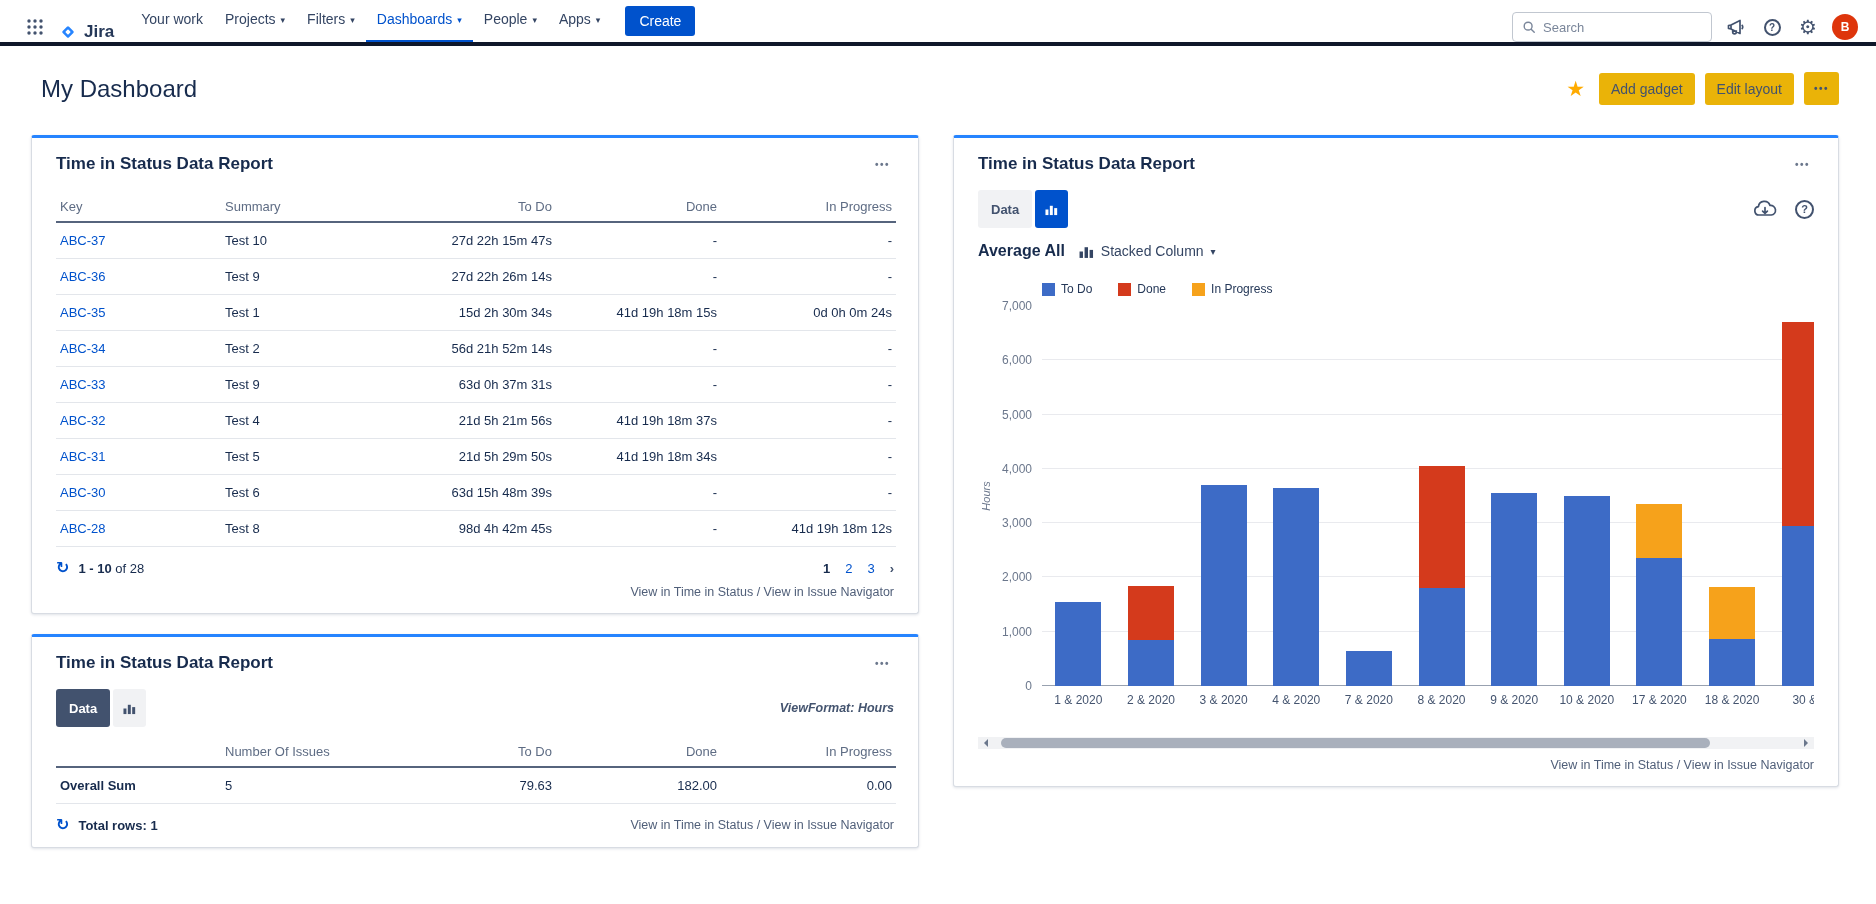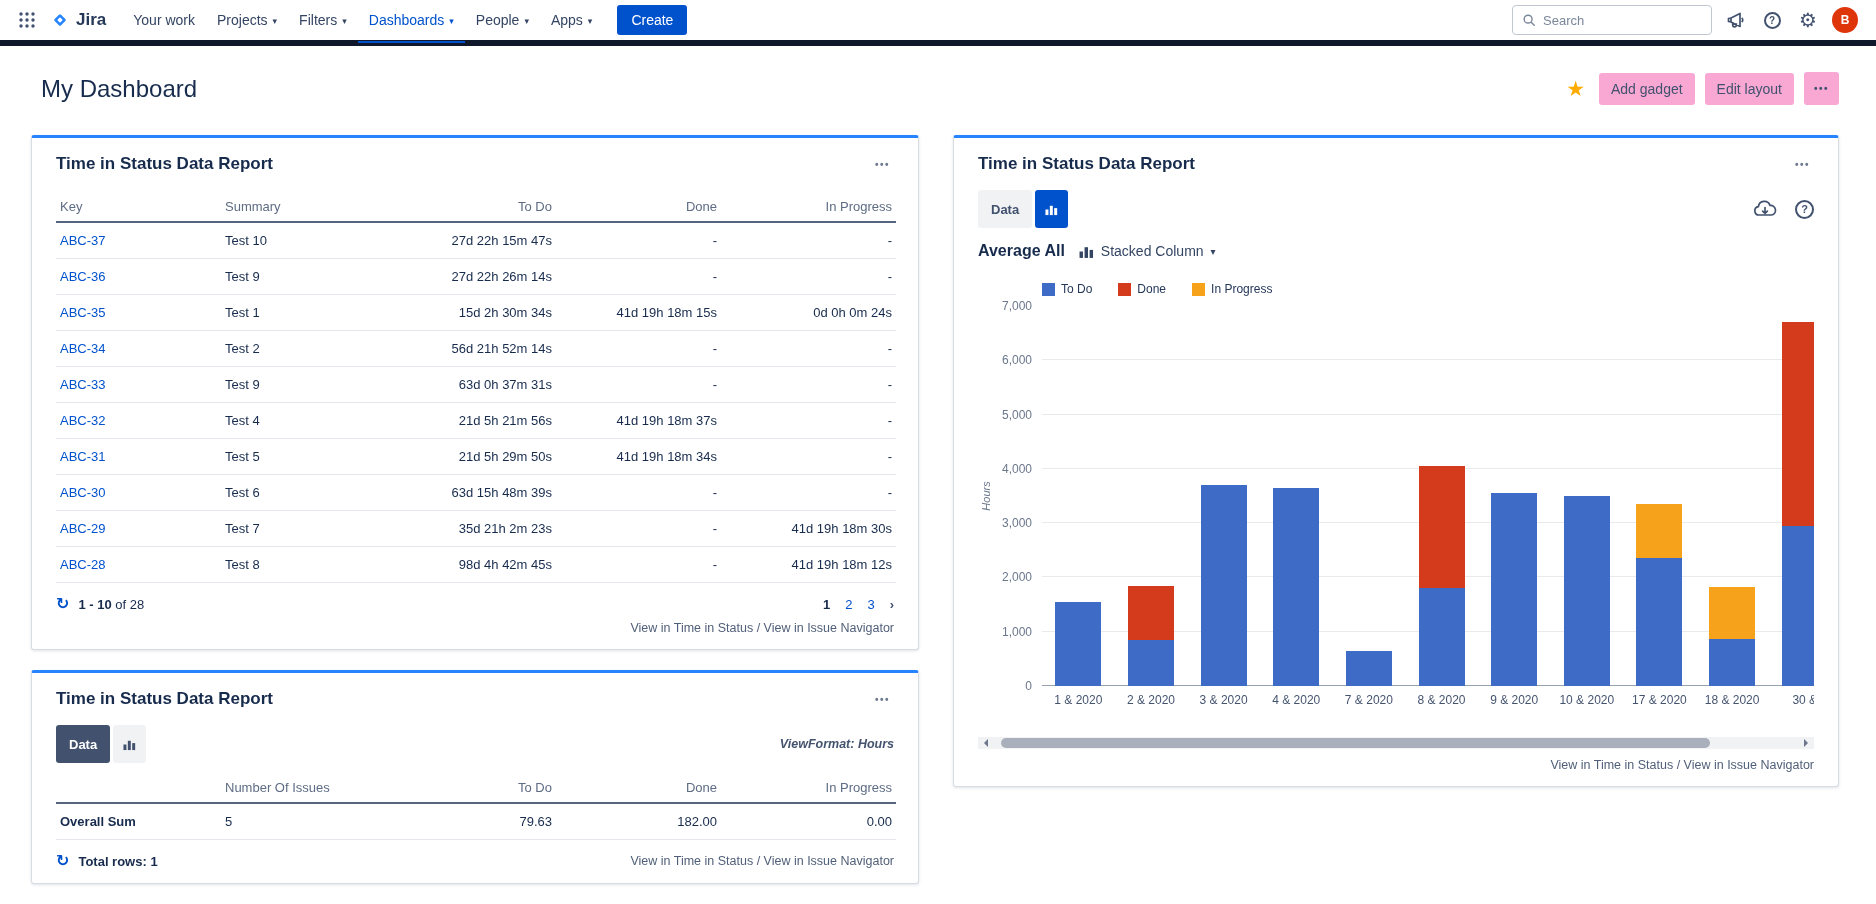--- a/index.html
+++ b/index.html
@@ -2,21 +2,21 @@
 <html><head>
 <meta charset="utf-8">
 <style>
   *{box-sizing:border-box;margin:0;padding:0}
   html,body{background:#fff}
   body{width:1876px;height:904px;overflow:hidden;font-family:"Liberation Sans","DejaVu Sans",sans-serif;color:#172B4D}
   a{text-decoration:none;color:#0052CC}
   svg{display:block}
 
   
-  .topnav{height:46px;display:flex;align-items:center;padding:0 18px 0 12px;border-bottom:6px solid #0f172a;background:#fff}
+  .topnav{height:46px;display:flex;align-items:flex-end;padding:0 18px 0 20px;border-bottom:4px solid #0f172a;background:#fff}
   .appgrid{width:30px;height:30px;display:flex;align-items:center;justify-content:center;border-radius:3px;cursor:pointer}
   .logo{display:flex;align-items:center;gap:6px;margin:0 16px 0 8px;cursor:pointer}
   .logo-text{font-size:17px;font-weight:700;color:#253858}
   .nav-items{display:flex;align-items:stretch;height:46px}
   .nav-item{display:flex;align-items:center;gap:5px;padding:2px 11px 0;font-size:14px;color:#344563;cursor:pointer;border-bottom:2px solid transparent}
   .nav-item.active{color:#0052CC;border-bottom-color:#0052CC}
   .chev{font-size:9px;line-height:1;margin-top:2px}
   .create-btn{margin-left:14px;align-self:center;background:#0052CC;color:#fff;font-size:14px;font-weight:500;border:none;border-radius:3px;padding:7px 14px;cursor:pointer;font-family:inherit}
   .topnav-right{margin-left:auto;display:flex;align-items:center;gap:12px}
   .search-box{display:flex;align-items:center;gap:7px;width:200px;height:30px;border:1px solid #C1C7D0;border-radius:4px;padding:0 9px;background:#fff}
@@ -24,21 +24,21 @@
   .search-box input::placeholder{color:#7A869A}
   .icon-btn{min-width:24px;height:26px;display:flex;align-items:center;justify-content:center;color:#42526E;cursor:pointer;font-size:20px}
   .qmark{width:17px;height:17px;border:2px solid #42526E;border-radius:50%;display:flex;align-items:center;justify-content:center;font-size:10px;font-weight:700;color:#42526E}
   .avatar{width:26px;height:26px;border-radius:50%;background:#DE350B;color:#fff;font-size:12px;font-weight:700;display:flex;align-items:center;justify-content:center;cursor:pointer}
 
   
   .page-head{display:flex;align-items:center;justify-content:space-between;padding:26px 37px 0 41px}
   .page-title{font-size:24px;font-weight:500;color:#172B4D;line-height:32px}
   .head-actions{display:flex;align-items:center;gap:10px}
   .star-btn{color:#FFAB00;font-size:21px;cursor:pointer;margin-right:4px;line-height:1}
-  .btn{background:#f9a8d4;color:#42526E;font-size:14px;border:none;border-radius:3px;padding:8px 12px;cursor:pointer;font-family:inherit}
+  .btn{background:#eab308;color:#42526E;font-size:14px;border:none;border-radius:3px;padding:8px 12px;cursor:pointer;font-family:inherit}
   .btn.icon-only{font-size:10px;font-weight:700;letter-spacing:1.5px;padding:11px 10px}
 
   
   .dashboard{display:flex;gap:34px;padding:30px 37px 0 31px;align-items:flex-start}
   .col-left{width:888px;flex:none}
   .col-right{width:886px;flex:none}
   .gadget{background:#fff;border:1px solid #D8DCE3;border-top:3px solid #2684FF;border-radius:3px;box-shadow:0 1px 3px rgba(9,30,66,.13);padding:16px 24px 14px}
   .gadget + .gadget{margin-top:20px}
   .gadget-head{display:flex;align-items:center;justify-content:space-between}
   .gadget-title{font-size:17px;font-weight:600;color:#172B4D}
@@ -270,27 +270,20 @@
               <td class="num">21d 5h 29m 50s</td>
               <td class="num">41d 19h 18m 34s</td>
               <td class="num">-</td>
             </tr>
             <tr>
               <td><a href="#">ABC-30</a></td>
               <td>Test 6</td>
               <td class="num">63d 15h 48m 39s</td>
               <td class="num">-</td>
               <td class="num">-</td>
-            </tr>
-            <tr>
-              <td><a href="#">ABC-29</a></td>
-              <td>Test 7</td>
-              <td class="num">35d 21h 2m 23s</td>
-              <td class="num">-</td>
-              <td class="num">41d 19h 18m 30s</td>
             </tr>
             <tr>
               <td><a href="#">ABC-28</a></td>
               <td>Test 8</td>
               <td class="num">98d 4h 42m 45s</td>
               <td class="num">-</td>
               <td class="num">41d 19h 18m 12s</td>
             </tr>
           </tbody>
       </table>

